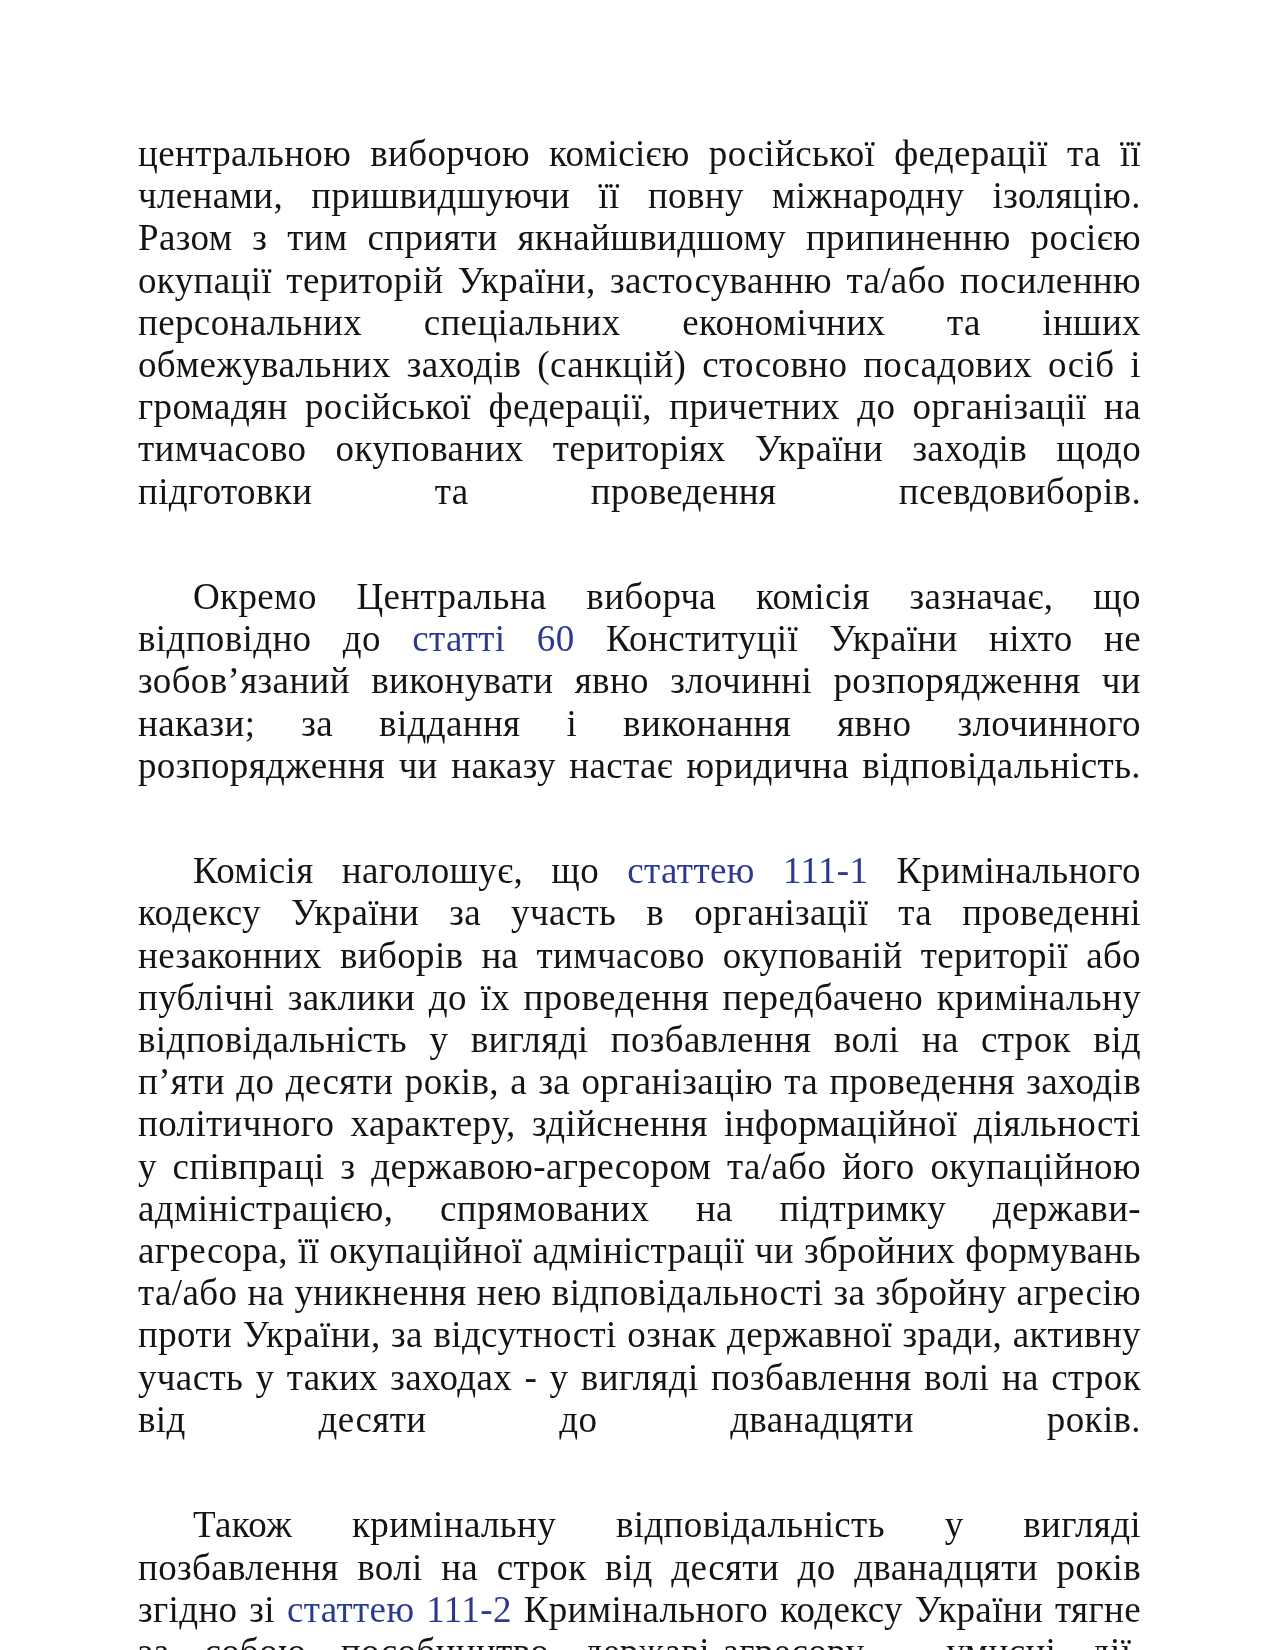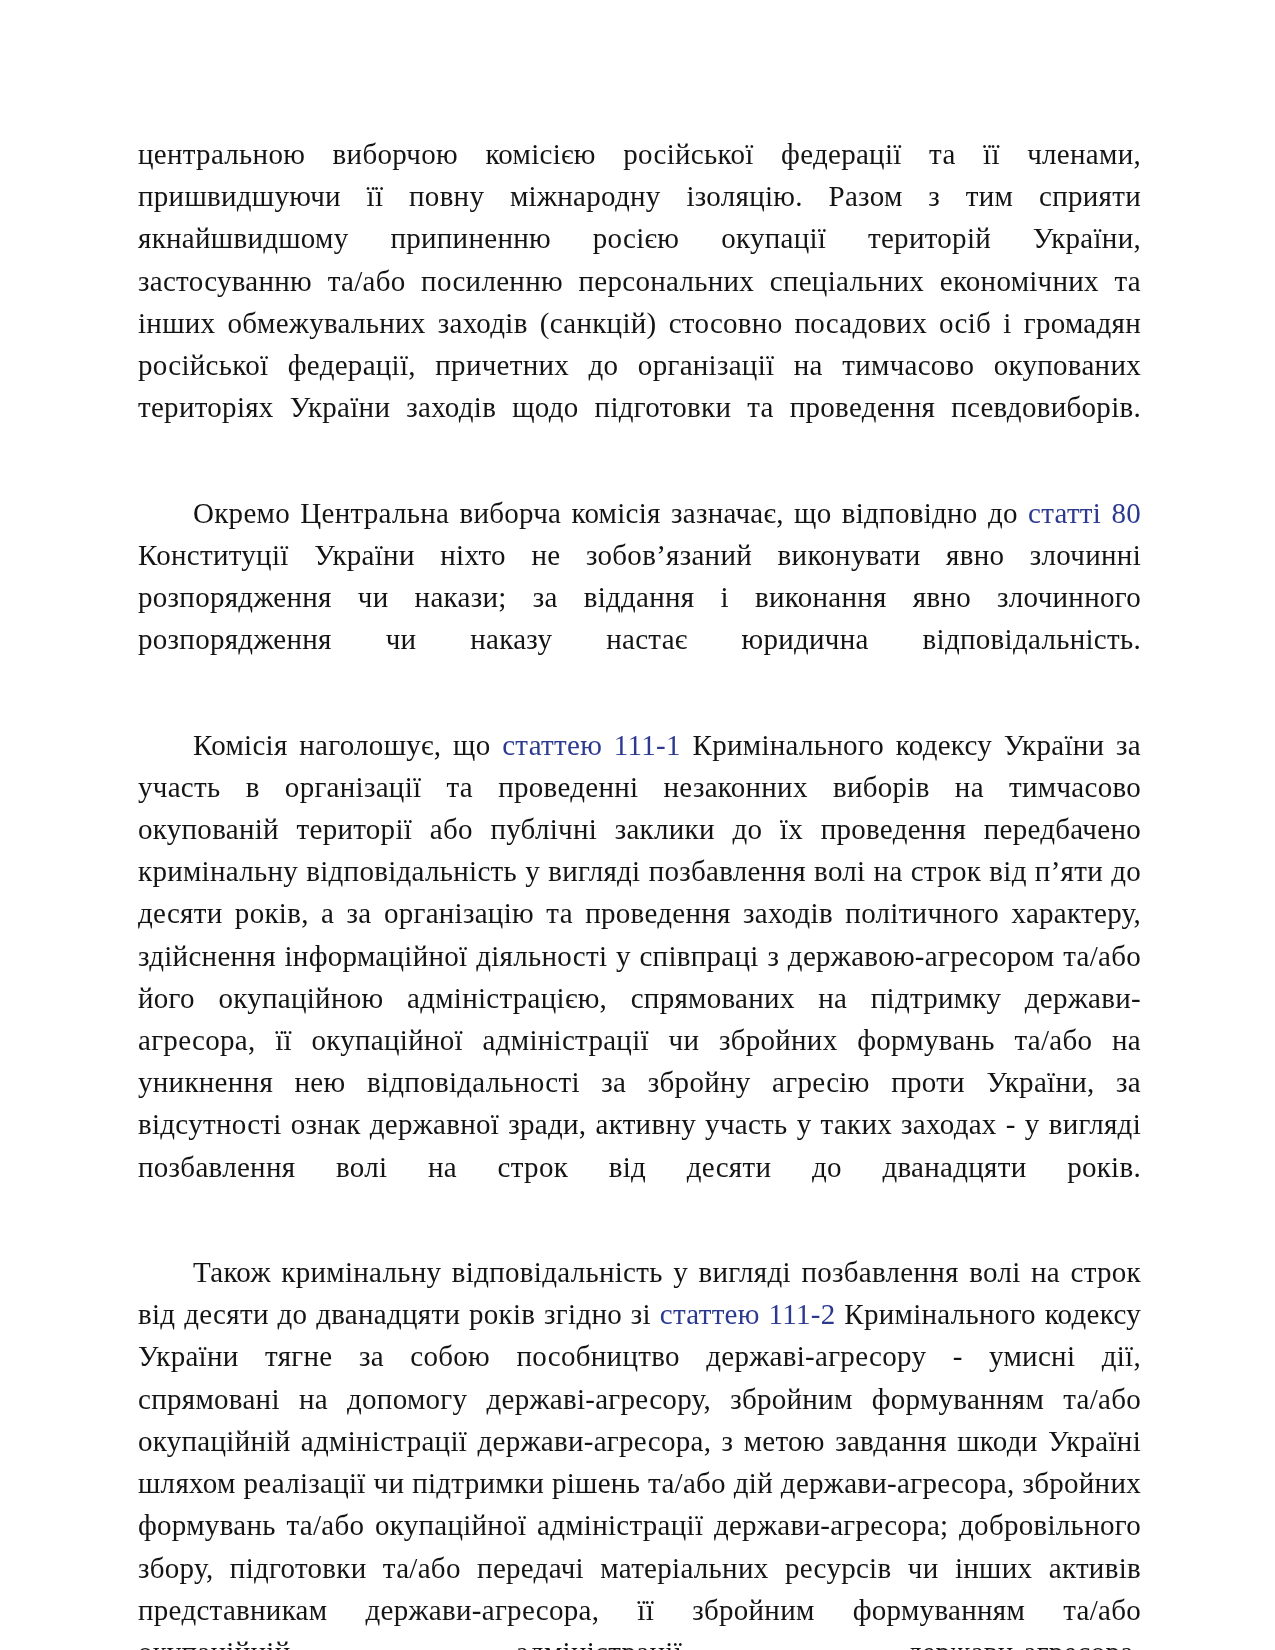--- a/index.html
+++ b/index.html
@@ -24,21 +24,21 @@
   .content {
     position: absolute;
     left: 138px;
     top: 133px;
     width: 1003px;
   }
   p.para {
     margin: 0 0 0 0;
     text-align: justify;
     text-justify: inter-word;
-    font-size: 29px;
+    font-size: 37px;
     line-height: 42.2px;
     letter-spacing: 0.01em;
     word-spacing: 0.01em;
     color: #141414;
     hyphens: none;
   }
   p.para + p.para {
     margin-top: 21px;
   }
   p.indent {
@@ -54,17 +54,17 @@
     display: inline-block;
     width: 100%;
   }
 </style>
 </head>
 <body>
 
 <div class="page">
   <div class="content" id="doc-body">
       <p class="para"><span>центральною виборчою комісією російської федерації та її членами, пришвидшуючи її повну міжнародну ізоляцію. Разом з тим сприяти якнайшвидшому припиненню росією окупації територій України, застосуванню та/або посиленню персональних спеціальних економічних та інших обмежувальних заходів (санкцій) стосовно посадових осіб і громадян російської федерації, причетних до організації на тимчасово окупованих територіях України заходів щодо підготовки та проведення псевдовиборів.</span></p>
-      <p class="para indent"><span>Окремо Центральна виборча комісія зазначає, що відповідно до </span><span class="lnk">статті 80</span><span> Конституції України ніхто не зобов’язаний виконувати явно злочинні розпорядження чи накази; за віддання і виконання явно злочинного розпорядження чи наказу настає юридична відповідальність.</span></p>
+      <p class="para indent"><span>Окремо Центральна виборча комісія зазначає, що відповідно до </span><span class="lnk">статті 60</span><span> Конституції України ніхто не зобов’язаний виконувати явно злочинні розпорядження чи накази; за віддання і виконання явно злочинного розпорядження чи наказу настає юридична відповідальність.</span></p>
       <p class="para indent"><span>Комісія наголошує, що </span><span class="lnk">статтею 111-1</span><span> Кримінального кодексу України за участь в організації та проведенні незаконних виборів на тимчасово окупованій території або публічні заклики до їх проведення передбачено кримінальну відповідальність у вигляді позбавлення волі на строк від п’яти до десяти років, а за організацію та проведення заходів політичного характеру, здійснення інформаційної діяльності у співпраці з державою-агресором та/або його окупаційною адміністрацією, спрямованих на підтримку держави-агресора, її окупаційної адміністрації чи збройних формувань та/або на уникнення нею відповідальності за збройну агресію проти України, за відсутності ознак державної зради, активну участь у таких заходах - у вигляді позбавлення волі на строк від десяти до дванадцяти років.</span></p>
       <p class="para indent"><span>Також кримінальну відповідальність у вигляді позбавлення волі на строк від десяти до дванадцяти років згідно зі </span><span class="lnk">статтею 111-2</span><span> Кримінального кодексу України тягне за собою пособництво державі-агресору - умисні дії, спрямовані на допомогу державі-агресору, збройним формуванням та/або окупаційній адміністрації держави-агресора, з метою завдання шкоди Україні шляхом реалізації чи підтримки рішень та/або дій держави-агресора, збройних формувань та/або окупаційної адміністрації держави-агресора; добровільного збору, підготовки та/або передачі матеріальних ресурсів чи інших активів представникам держави-агресора, її збройним формуванням та/або окупаційній адміністрації держави-агресора.</span></p>
     </div>
 </div>
 
 </body></html>

